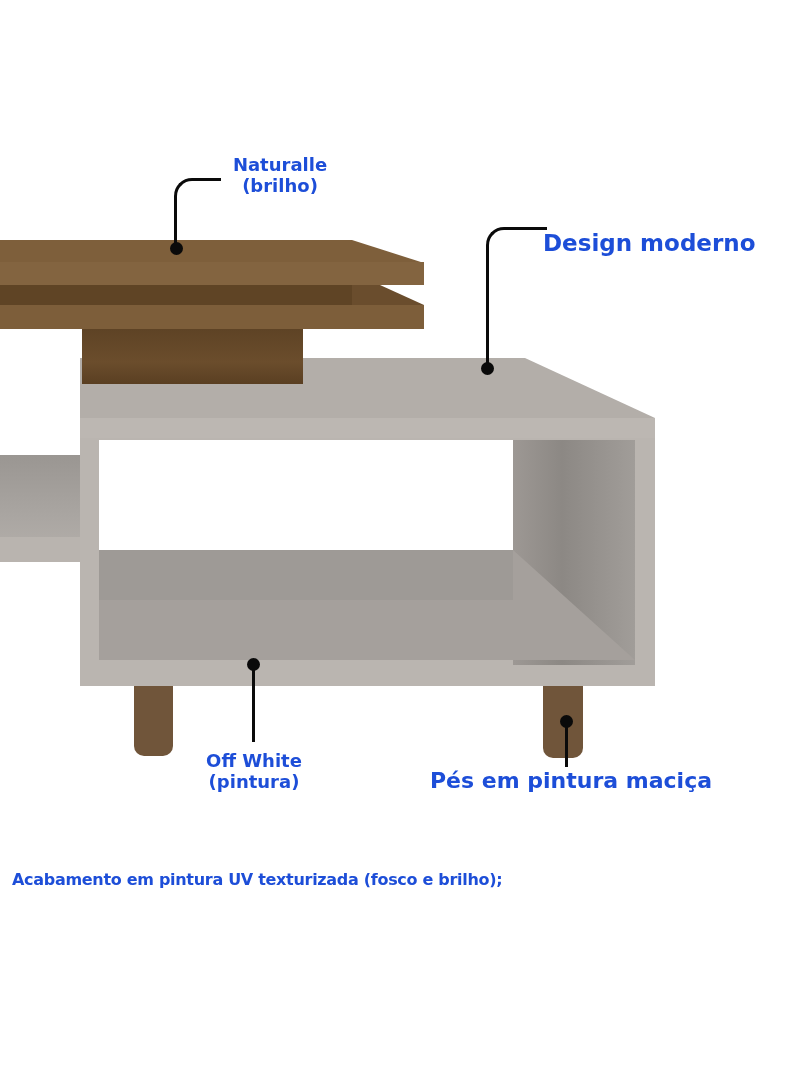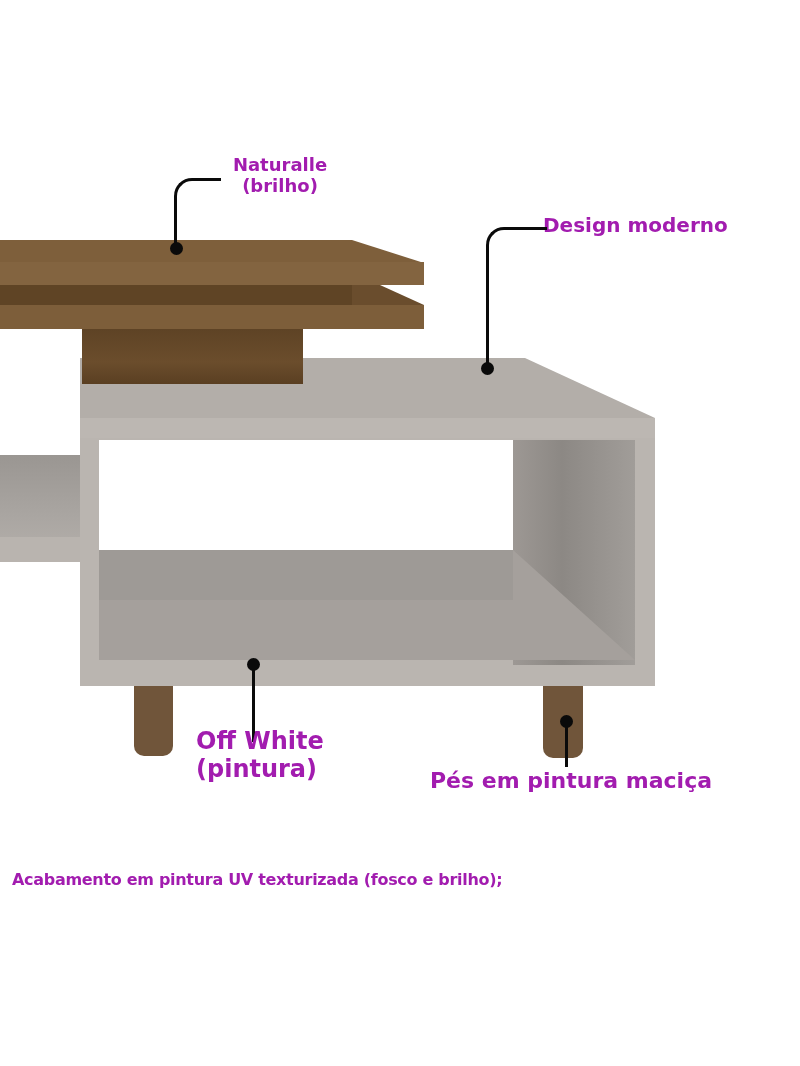--- a/index.html
+++ b/index.html
@@ -1,19 +1,19 @@
 <!DOCTYPE html>
 <html><head>
 <meta charset="utf-8">
 <style>
   html, body { margin: 0; padding: 0; background: #ffffff; }
   body { width: 800px; height: 1066px; position: relative; overflow: hidden; font-family: "DejaVu Sans", sans-serif; }
   .abs { position: absolute; }
   .wood-dark { background: linear-gradient(180deg, #5e4325 0%, #6b4d2c 60%, #5a3f22 100%); }
-  .label { position: absolute; font-weight: bold; color: #a21caf; line-height: 1.15; white-space: nowrap; }
+  .label { position: absolute; font-weight: bold; color: #1d4ed8; line-height: 1.15; white-space: nowrap; }
   .dot { position: absolute; width: 13px; height: 13px; border-radius: 50%; background: #0a0a0a; }
   .vline { position: absolute; width: 3px; background: #0a0a0a; }
   .corner { position: absolute; border-top: 3px solid #0a0a0a; border-left: 3px solid #0a0a0a; border-top-left-radius: 18px; }
 </style>
 </head>
 <body>
 
 <div>
 
   <div class="abs" style="left:0; top:455px; width:80px; height:105px; background: linear-gradient(180deg,#9a9692 0%,#aaa6a2 60%,#b5b0ab 100%);"></div>
@@ -52,29 +52,29 @@
 <div>
   <div class="label" style="left:228px; top:155px; font-size:18px; text-align:center; width:104px;">
     <div>Naturalle</div>
     <div>(brilho)</div>
   </div>
   <div class="corner" style="left:174px; top:178px; width:44px; height:68px;"></div>
   <div class="dot" style="left:170px; top:242px;"></div>
 </div>
 
 <div>
-  <div class="label" style="left:543px; top:214px; font-size:20px;">Design moderno</div>
+  <div class="label" style="left:543px; top:230px; font-size:23px;">Design moderno</div>
   <div class="corner" style="left:486px; top:227px; width:58px; height:138px;"></div>
   <div class="dot" style="left:481px; top:362px;"></div>
 </div>
 
 <div>
   <div class="dot" style="left:247px; top:658px;"></div>
   <div class="vline" style="left:252px; top:664px; height:78px;"></div>
-  <div class="label" style="left:196px; top:728px; font-size:24px; text-align:center; width:116px;">
+  <div class="label" style="left:196px; top:751px; font-size:18px; text-align:center; width:116px;">
     <div>Off White</div>
     <div>(pintura)</div>
   </div>
 </div>
 
 <div>
   <div class="dot" style="left:560px; top:715px;"></div>
   <div class="vline" style="left:565px; top:721px; height:46px;"></div>
   <div class="label" style="left:430px; top:768px; font-size:22px;">Pés em pintura maciça</div>
 </div>

